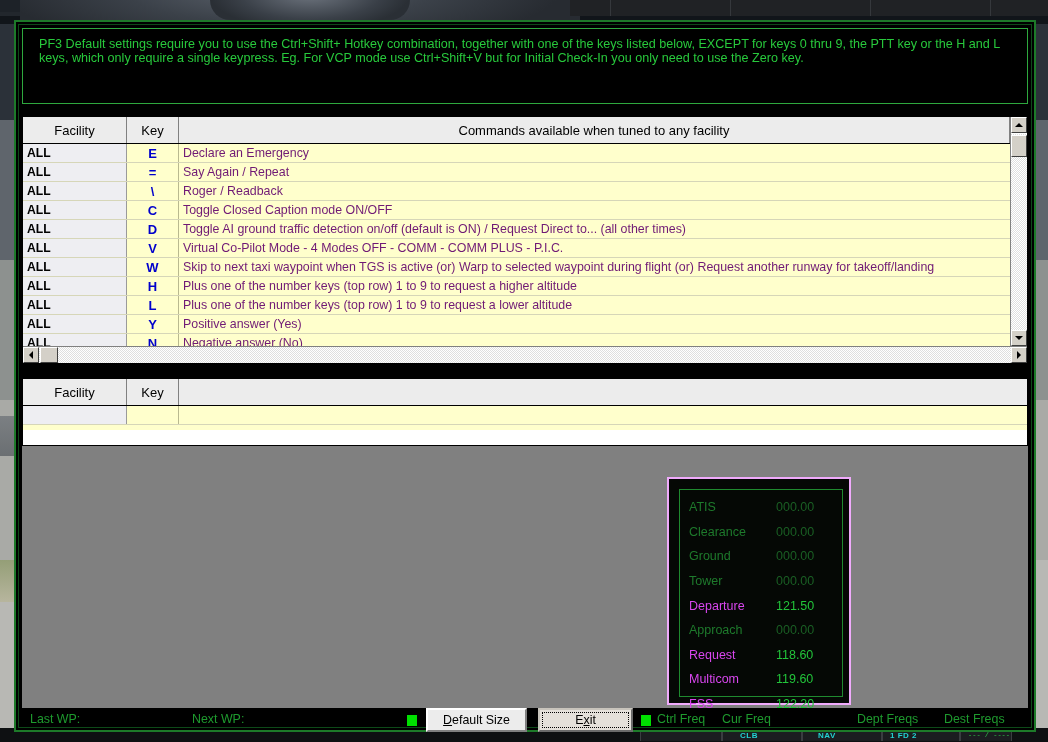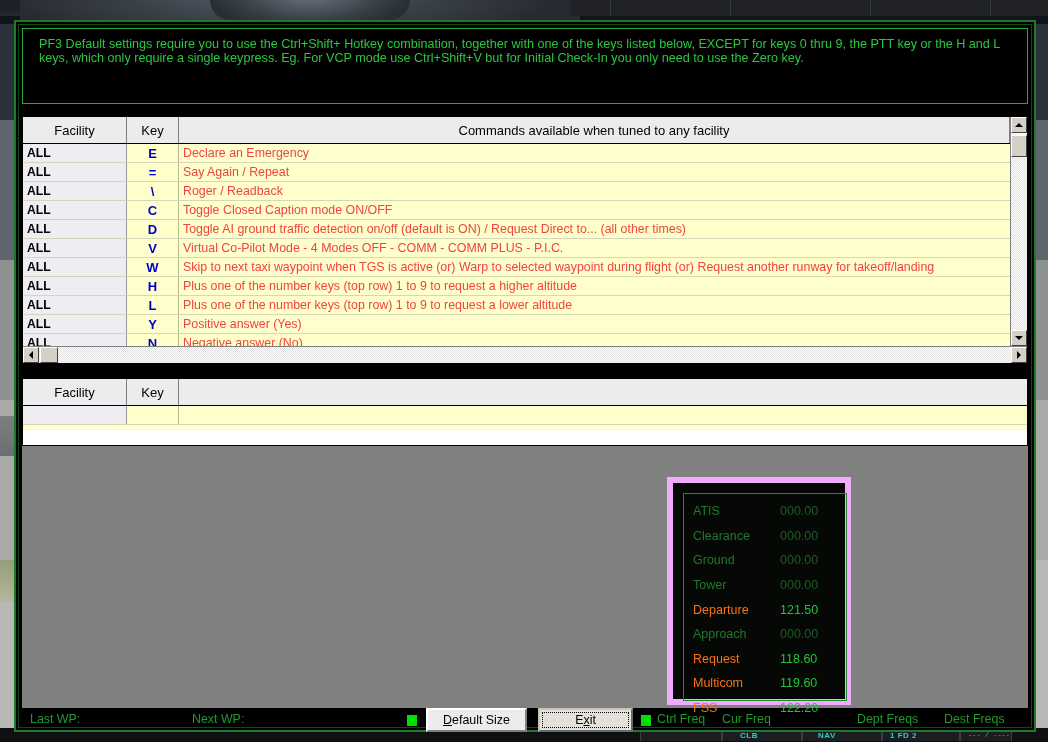--- a/index.html
+++ b/index.html
@@ -213,21 +213,21 @@
     width: 52px; flex: 0 0 52px;
     justify-content: center;
     color: #0000cc;
     font-weight: bold;
     font-size: 13px;
     border-right: 1px solid #b9b98f;
     background: #ffffcc;
   }
   .grow .c-cmd {
     flex: 1 1 auto;
-    color: #ef4444;
+    color: #701a75;
     padding-left: 4px;
     background: #ffffcc;
   }
   .grow.empty .c-fac { background: #eeeef2; }
   .grow.empty .c-key,
   .grow.empty .c-cmd { background: #ffffcc; }
 
   
   .vscroll {
     position: absolute;
@@ -290,41 +290,41 @@
     width: 1006px; height: 262px;
     background: #808080;
   }
 
   
   #freq-panel {
     position: absolute;
     left: 645px; top: 31px;
     width: 184px; height: 228px;
     background: #050805;
-    border: 6px solid #f0abfc;
+    border: 2px solid #f0abfc;
     box-sizing: border-box;
   }
   #freq-inner {
     position: absolute;
     left: 10px; top: 10px;
     width: 164px; height: 208px;
     border: 1px solid #1f8a2f;
     box-sizing: border-box;
     padding: 5px 0 0 0;
   }
   .freq-row {
     display: flex;
     height: 24.6px;
     align-items: center;
     font-size: 12.5px;
     font-family: "Liberation Sans", sans-serif;
   }
   .freq-name { width: 96px; padding-left: 9px; box-sizing: border-box; }
   .freq-val  { width: 66px; text-align: left; }
-  .freq-row.active .freq-name { color: #f97316; }
+  .freq-row.active .freq-name { color: #d946ef; }
   .freq-row.active .freq-val  { color: #22c43a; }
   .freq-row.inactive .freq-name { color: #1e7a2c; }
   .freq-row.inactive .freq-val  { color: #1a5f24; }
 
   
   #status-bar {
     position: absolute;
     left: 6px; top: 686px;
     width: 1006px; height: 22px;
   }

